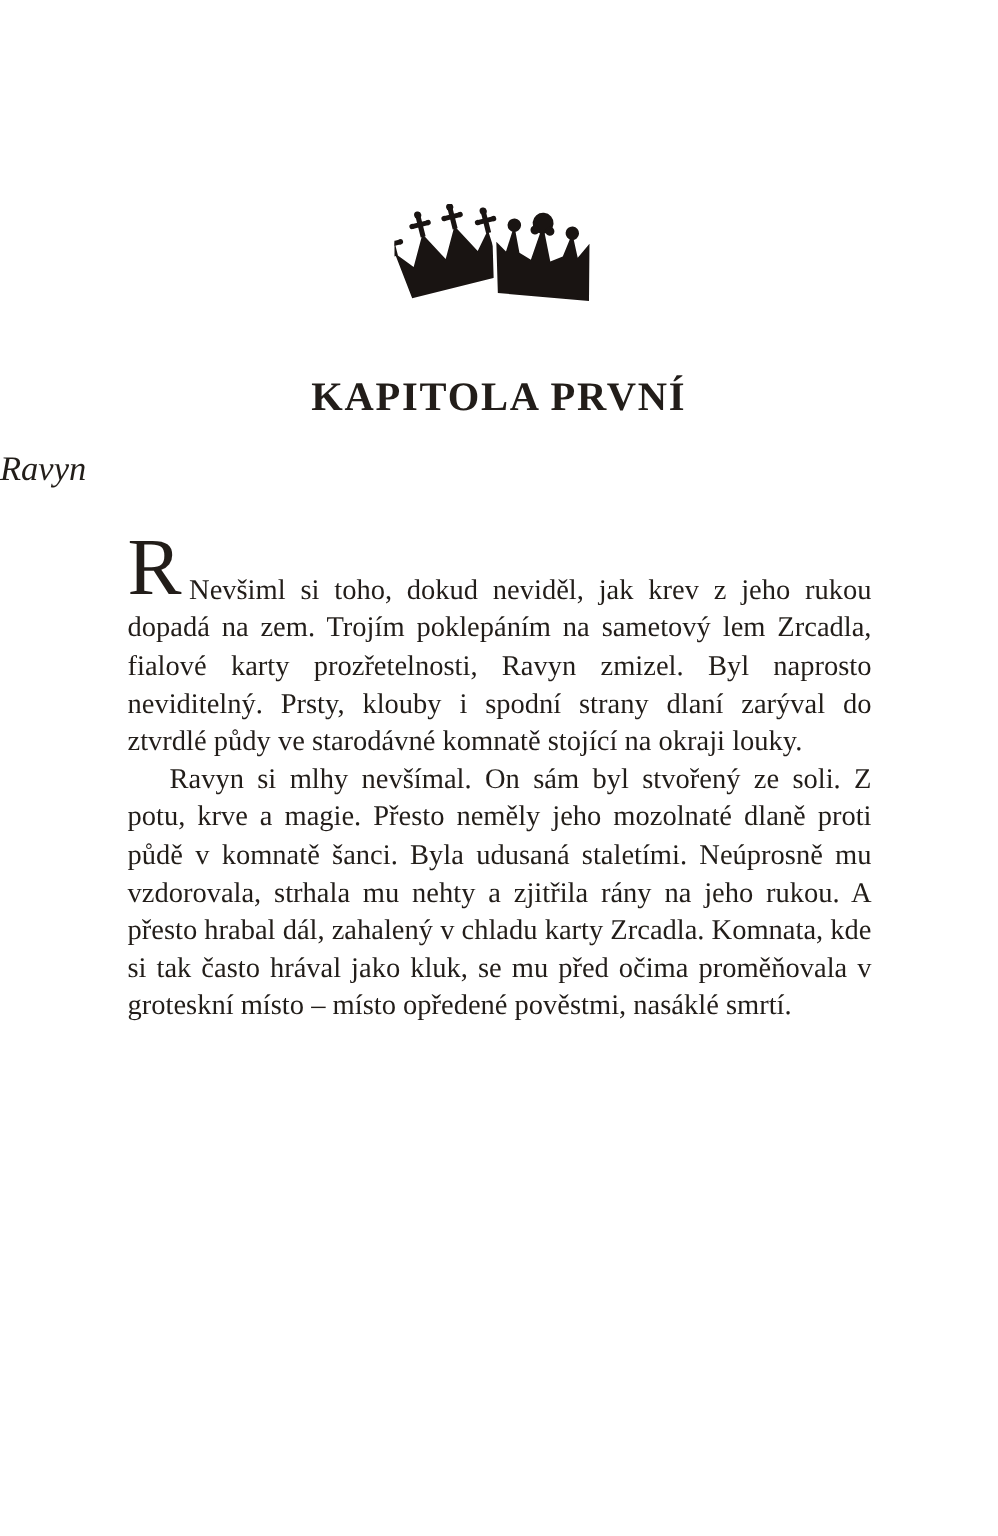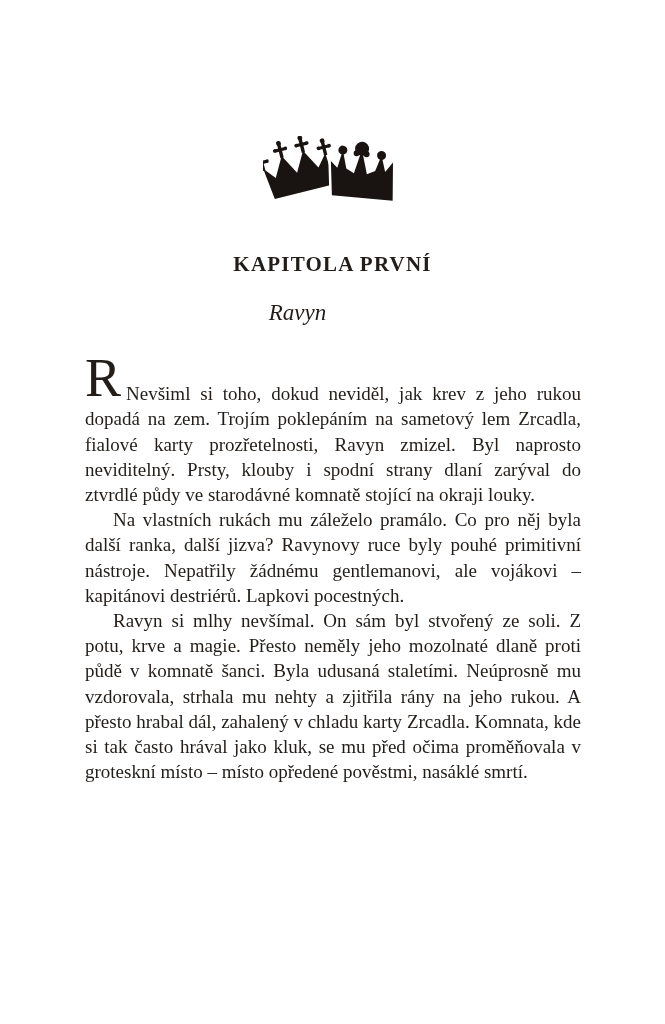--- a/index.html
+++ b/index.html
@@ -28,31 +28,31 @@
     width: 140px;
     height: 80px;
     display: block;
   }
   .chapter-title {
     position: absolute;
     top: 249px;
     left: 0;
     width: 665px;
     text-align: center;
-    font-size: 21px;
+    font-size: 27px;
     font-weight: bold;
     letter-spacing: 1.2px;
     line-height: 30px;
   }
   .chapter-subtitle {
     position: absolute;
     top: 299px;
     left: 0;
     width: 595px;
-    text-align: center;
+    text-align: left;
     font-style: italic;
     font-size: 23px;
     line-height: 28px;
   }
   .body-text {
     position: absolute;
     top: 356px;
     left: 85px;
     width: 496px;
     font-size: 19px;
@@ -124,17 +124,16 @@
       </g>
     </svg>
   </div>
 
   <div class="chapter-title">KAPITOLA PRVNÍ</div>
 
   <div class="chapter-subtitle">Ravyn</div>
 
   <div class="body-text">
     <p class="opening"><span class="dropcap">R</span><br><span>Nevšiml si toho, dokud neviděl, jak krev z jeho rukou dopadá na zem. Trojím poklepáním na sametový lem Zrcadla, fialové karty prozřetelnosti, Ravyn zmizel. Byl naprosto neviditelný. Prsty, klouby i spodní strany dlaní zarýval do ztvrdlé půdy ve starodávné komnatě stojící na okraji louky.</span></p>
-    <p class="para">Na vlastních rukách mu záleželo pramálo. Co pro něj byla další ranka, další jizva? Ravynovy ruce byly pouhé primitivní nástroje. Nepatřily žádnému gentlemanovi, ale vojákovi – kapitánovi destriérů. Lapkovi pocestných.</p>
     <p class="para">Ravyn si mlhy nevšímal. On sám byl stvořený ze soli. Z potu, krve a magie. Přesto neměly jeho mozolnaté dlaně proti půdě v komnatě šanci. Byla udusaná staletími. Neúprosně mu vzdorovala, strhala mu nehty a zjitřila rány na jeho rukou. A přesto hrabal dál, zahalený v chladu karty Zrcadla. Komnata, kde si tak často hrával jako kluk, se mu před očima proměňovala v groteskní místo – místo opředené pověstmi, nasáklé smrtí.</p>
   </div>
 
 </div>
 
 </body></html>

